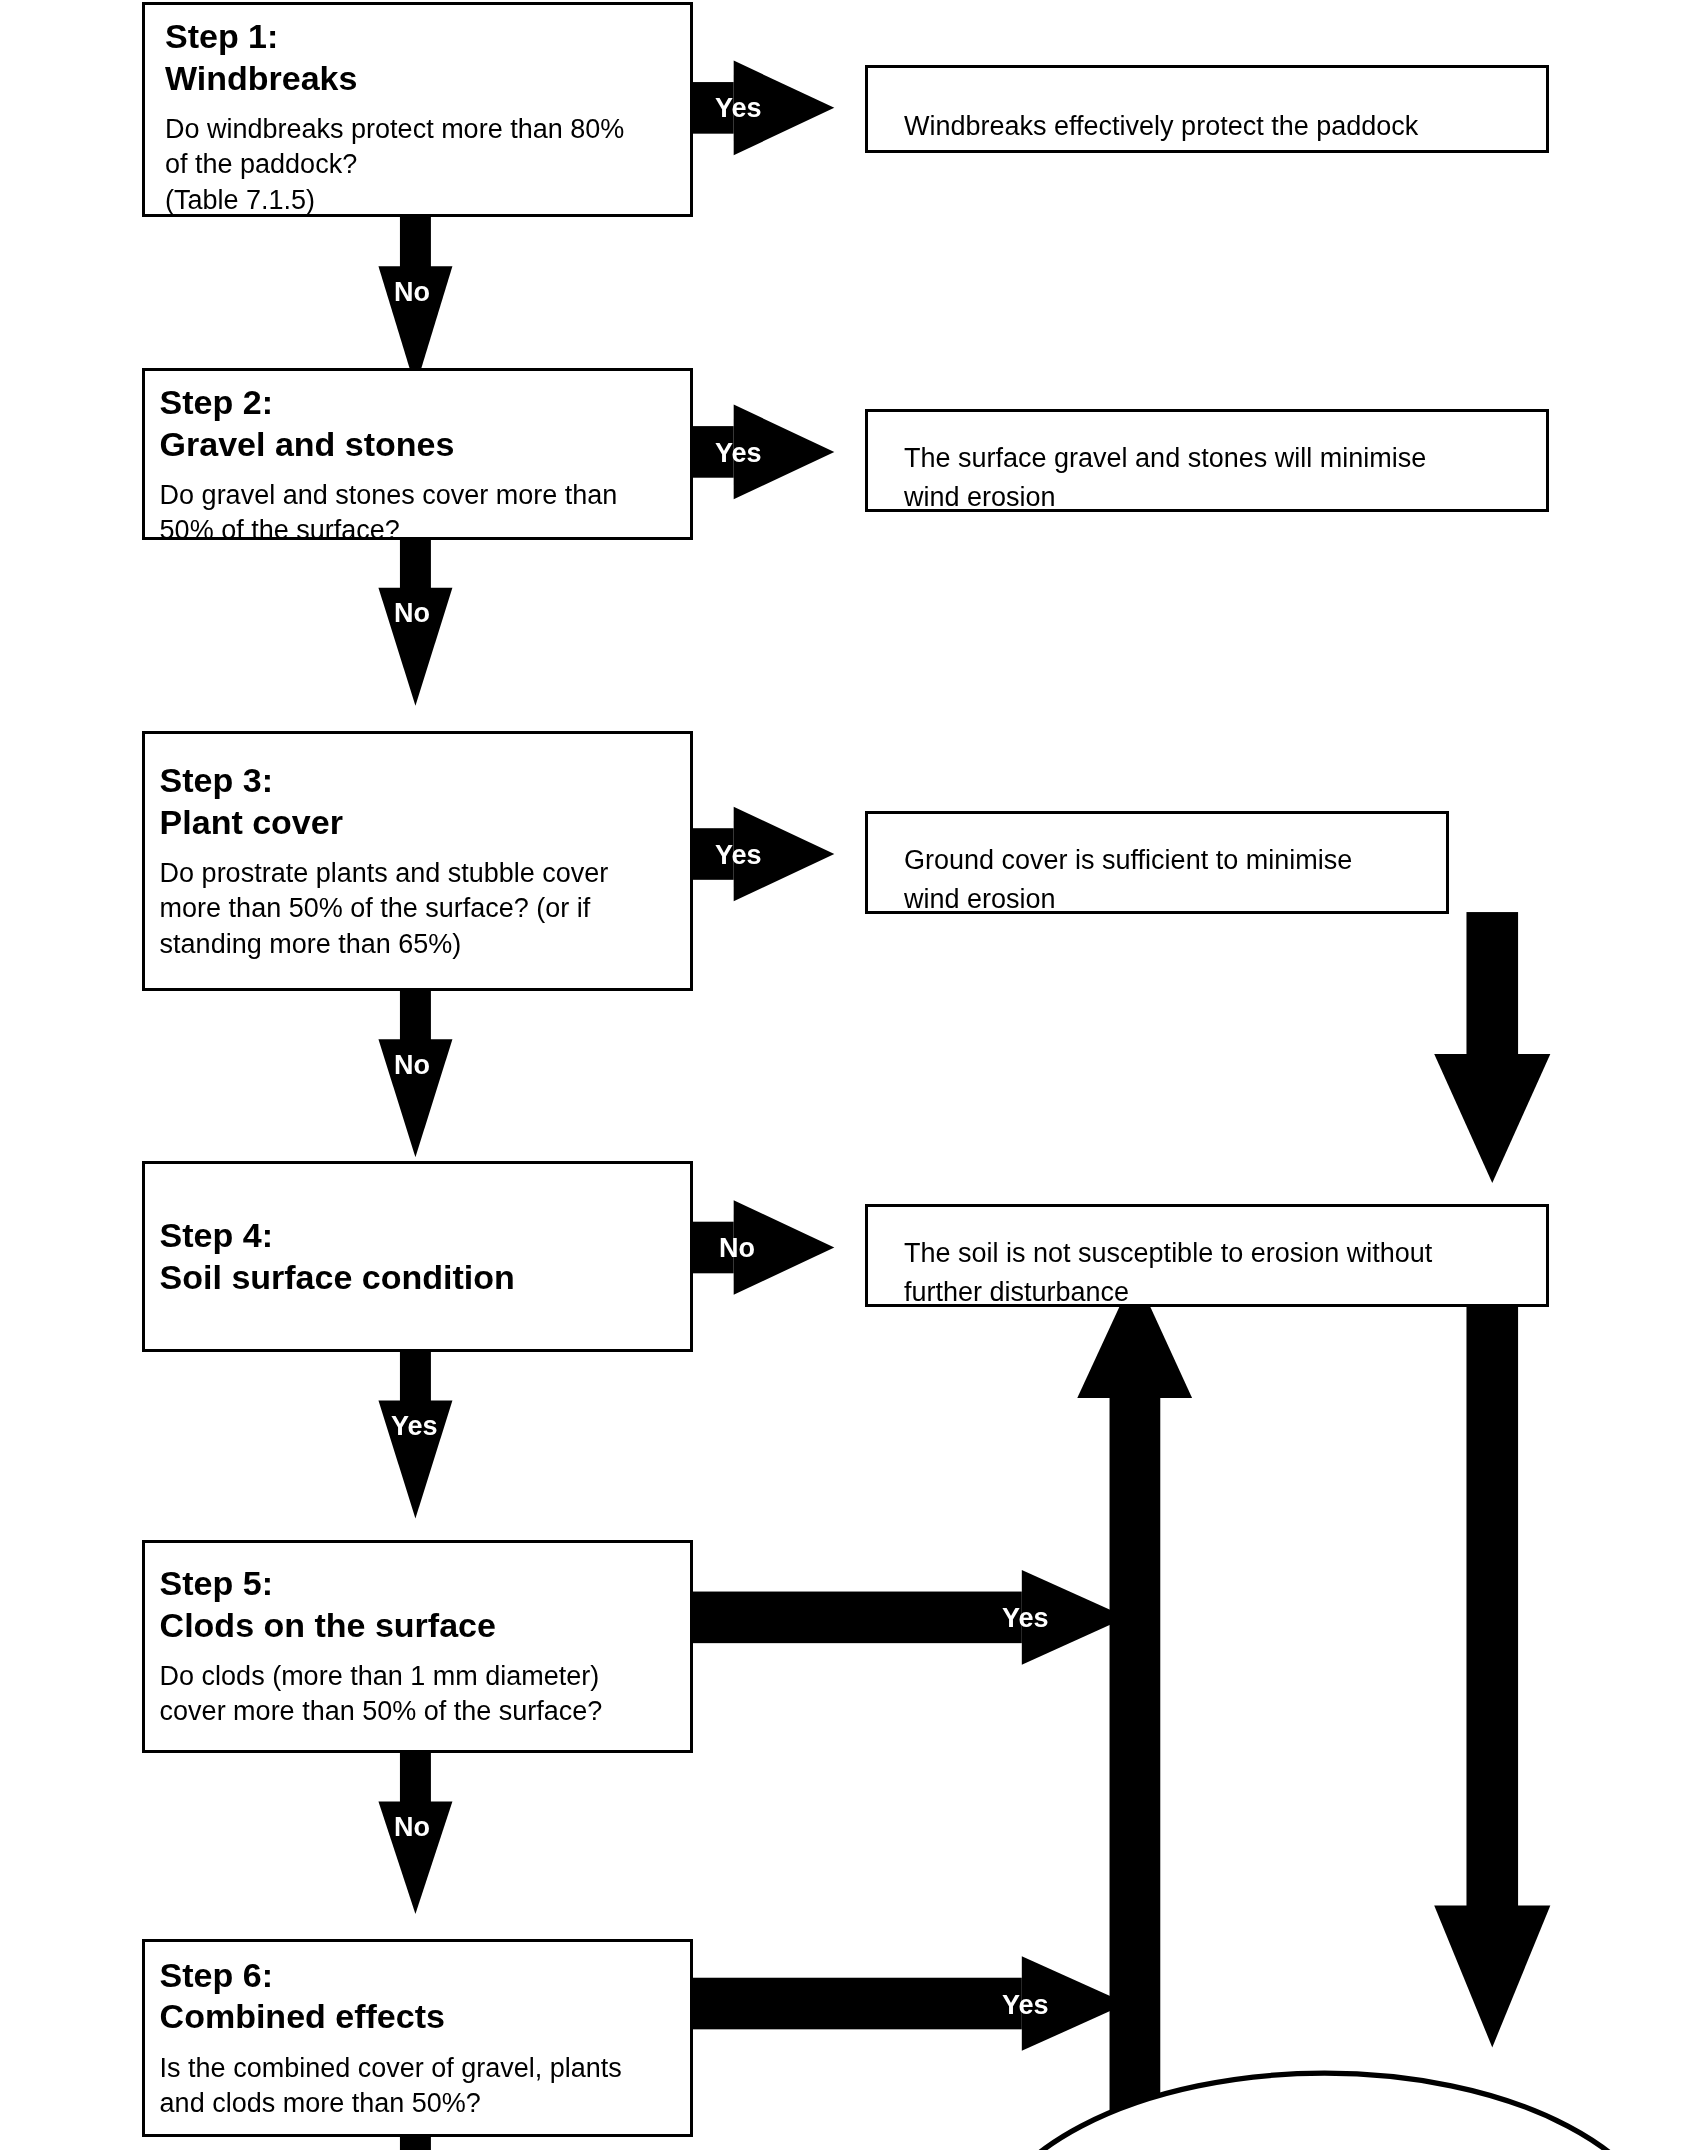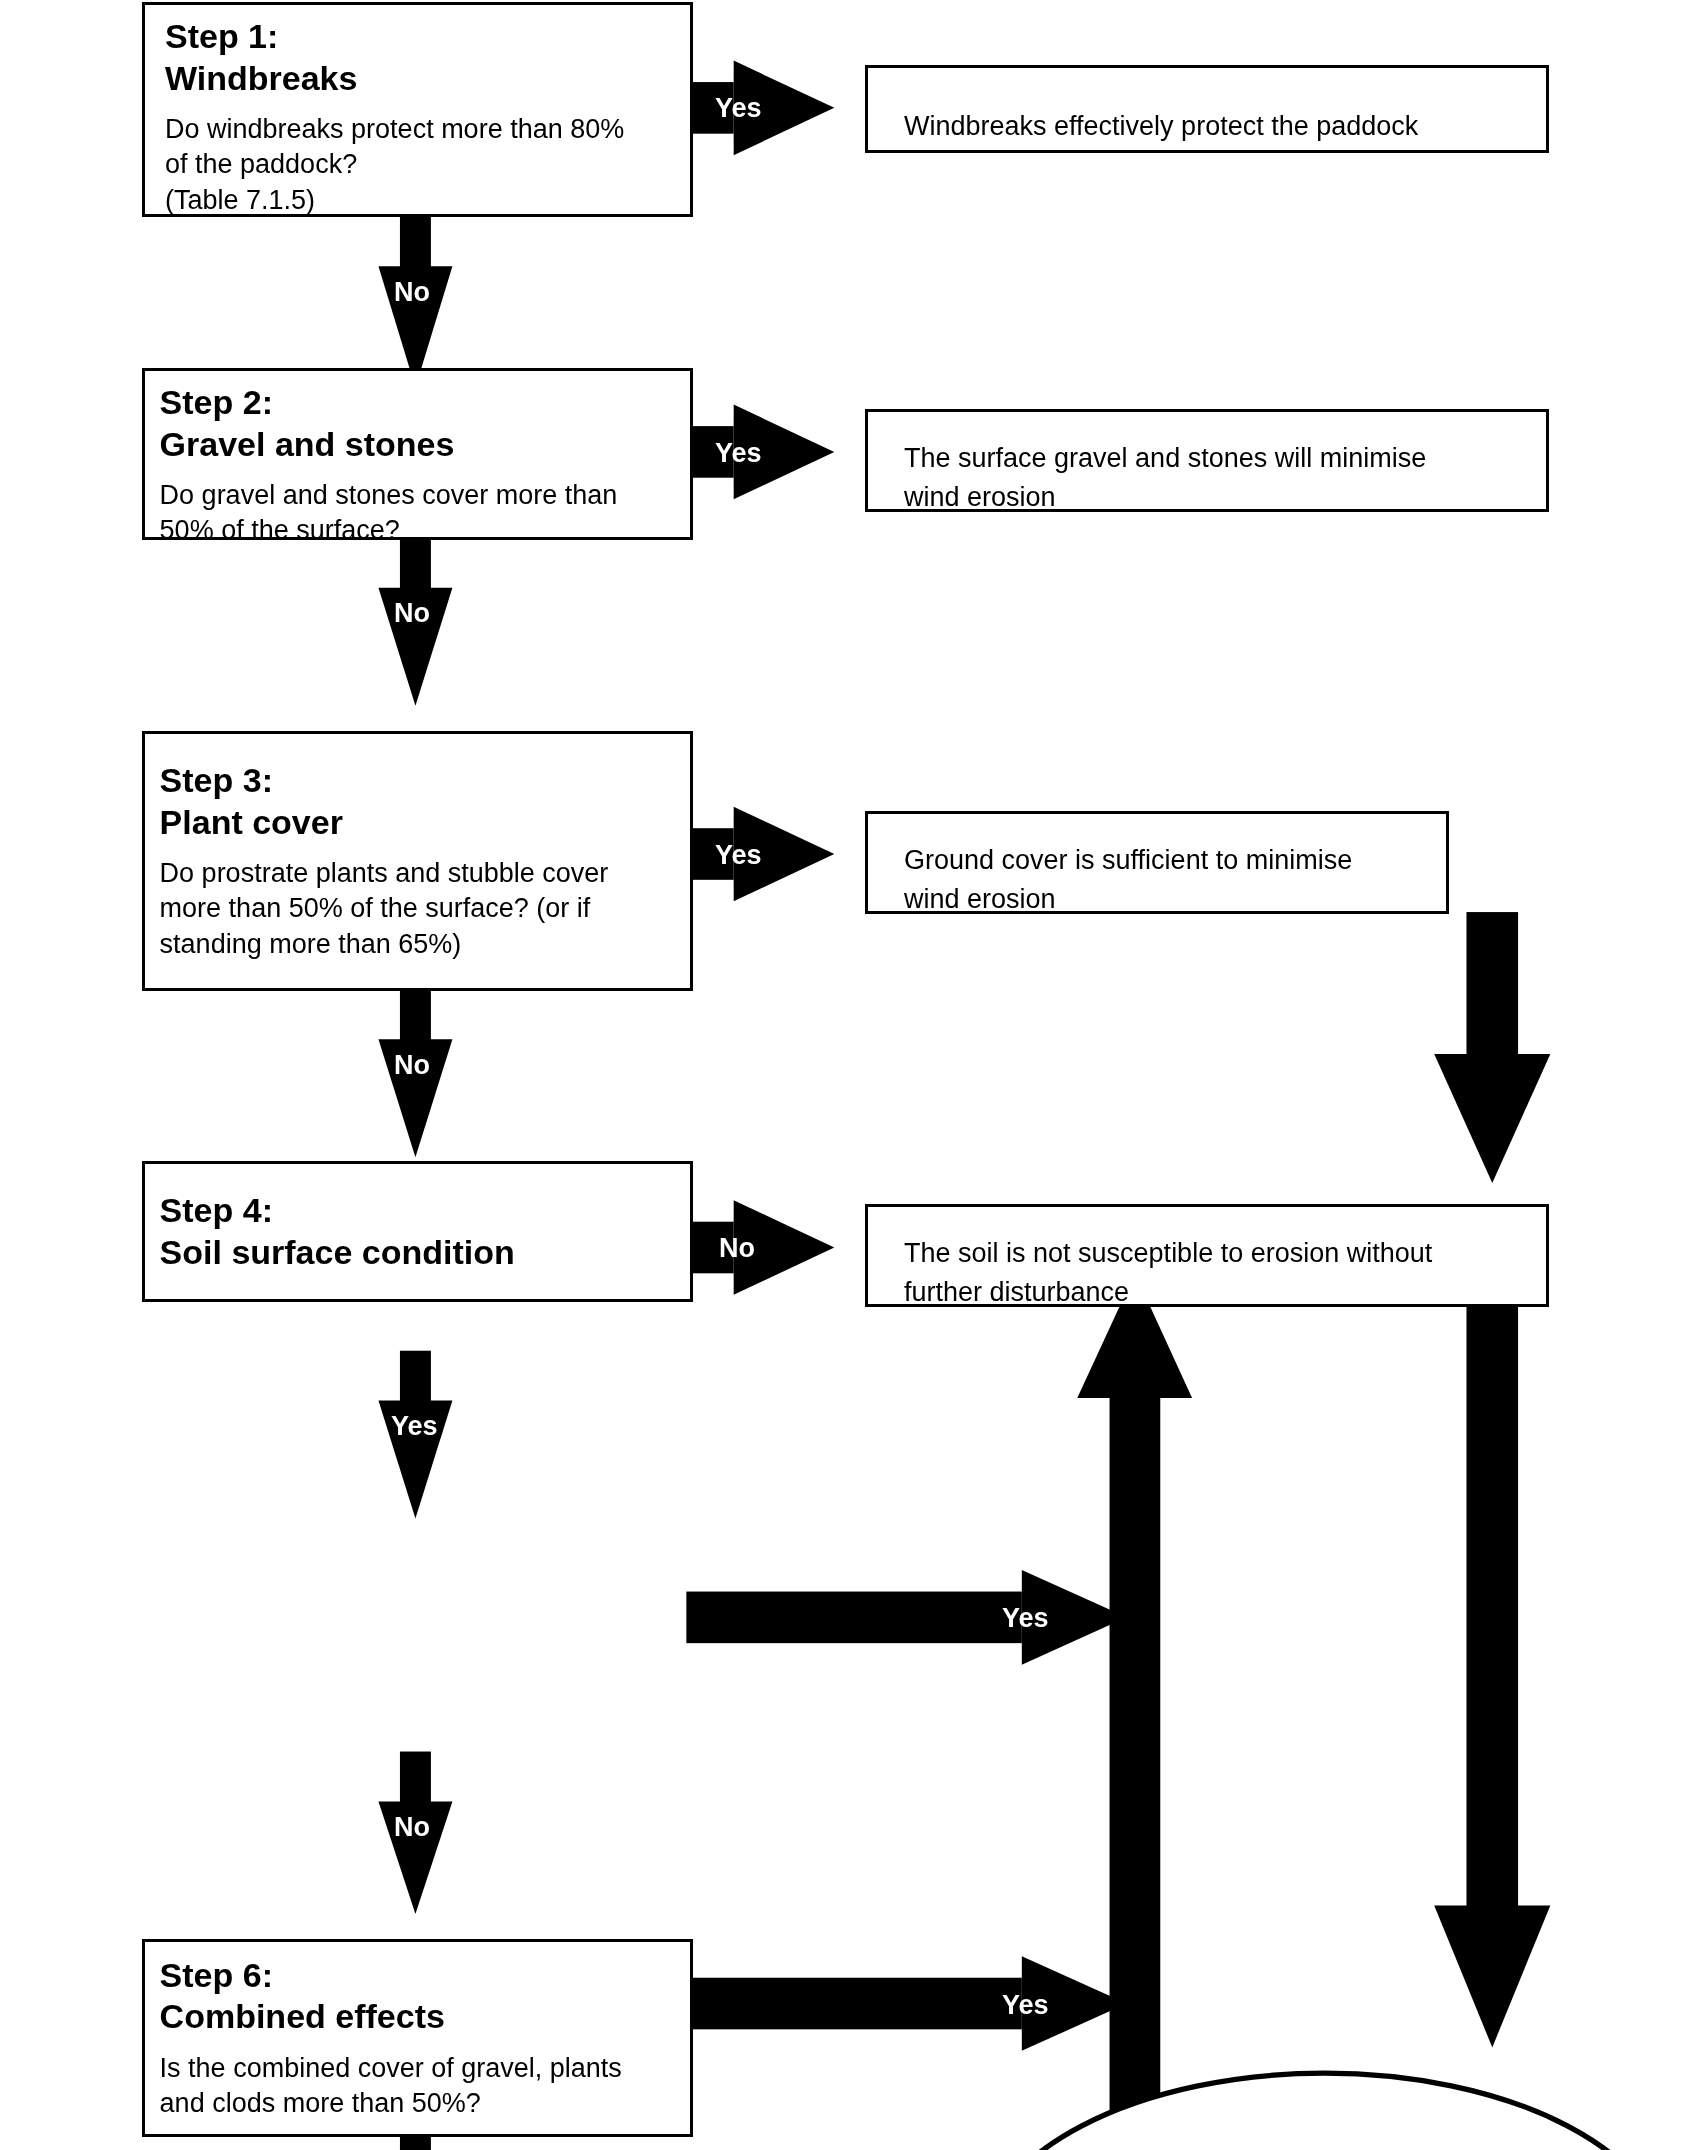--- a/index.html
+++ b/index.html
@@ -193,27 +193,35 @@
   <div class="node-box node-pad" style="left:142px; top:731px; width:551px; height:260px;">
     <div class="vcenter">
       <div class="t-head">Step 3:
 Plant cover</div>
       <div class="t-body">Do prostrate plants and stubble cover
 more than 50% of the surface? (or if
 standing more than 65%)</div>
     </div>
   </div>
 
-  <div class="node-box node-pad" style="left:142px; top:1161px; width:551px; height:141px;">
+  <div class="node-box node-pad" style="left:142px; top:1161px; width:551px; height:191px;">
     <div class="vcenter">
       <div class="t-head">Step 4:
 Soil surface condition</div>
     </div>
   </div>
 
+  <div class="node-box node-pad" style="left:142px; top:1540px; width:551px; height:213px;">
+    <div class="vcenter">
+      <div class="t-head">Step 5:
+Clods on the surface</div>
+      <div class="t-body">Do clods (more than 1 mm diameter)
+cover more than 50% of the surface?</div>
+    </div>
+  </div>
 
   <div class="node-box node-pad" style="left:142px; top:1939px; width:551px; height:198px;">
     <div class="vcenter">
       <div class="t-head">Step 6:
 Combined effects</div>
       <div class="t-body">Is the combined cover of gravel, plants
 and clods more than 50%?</div>
     </div>
   </div>
 

